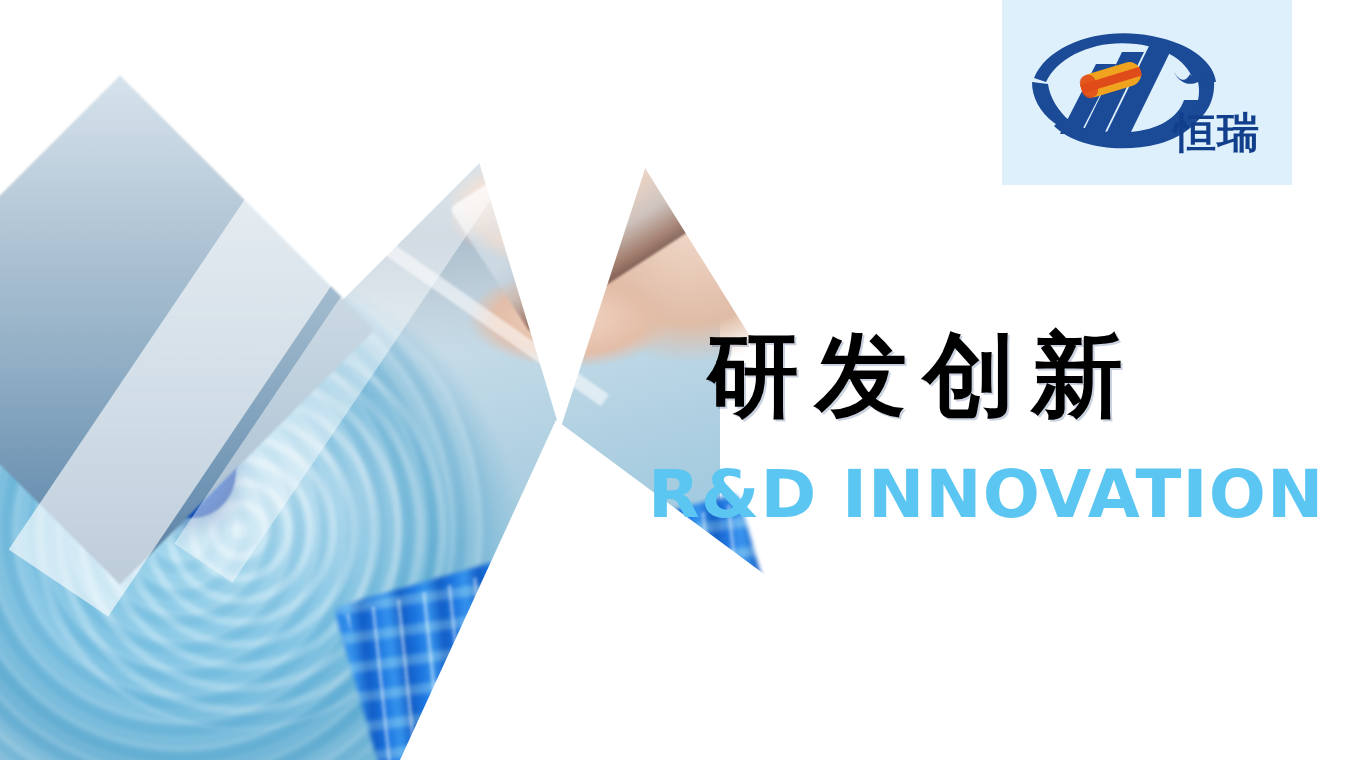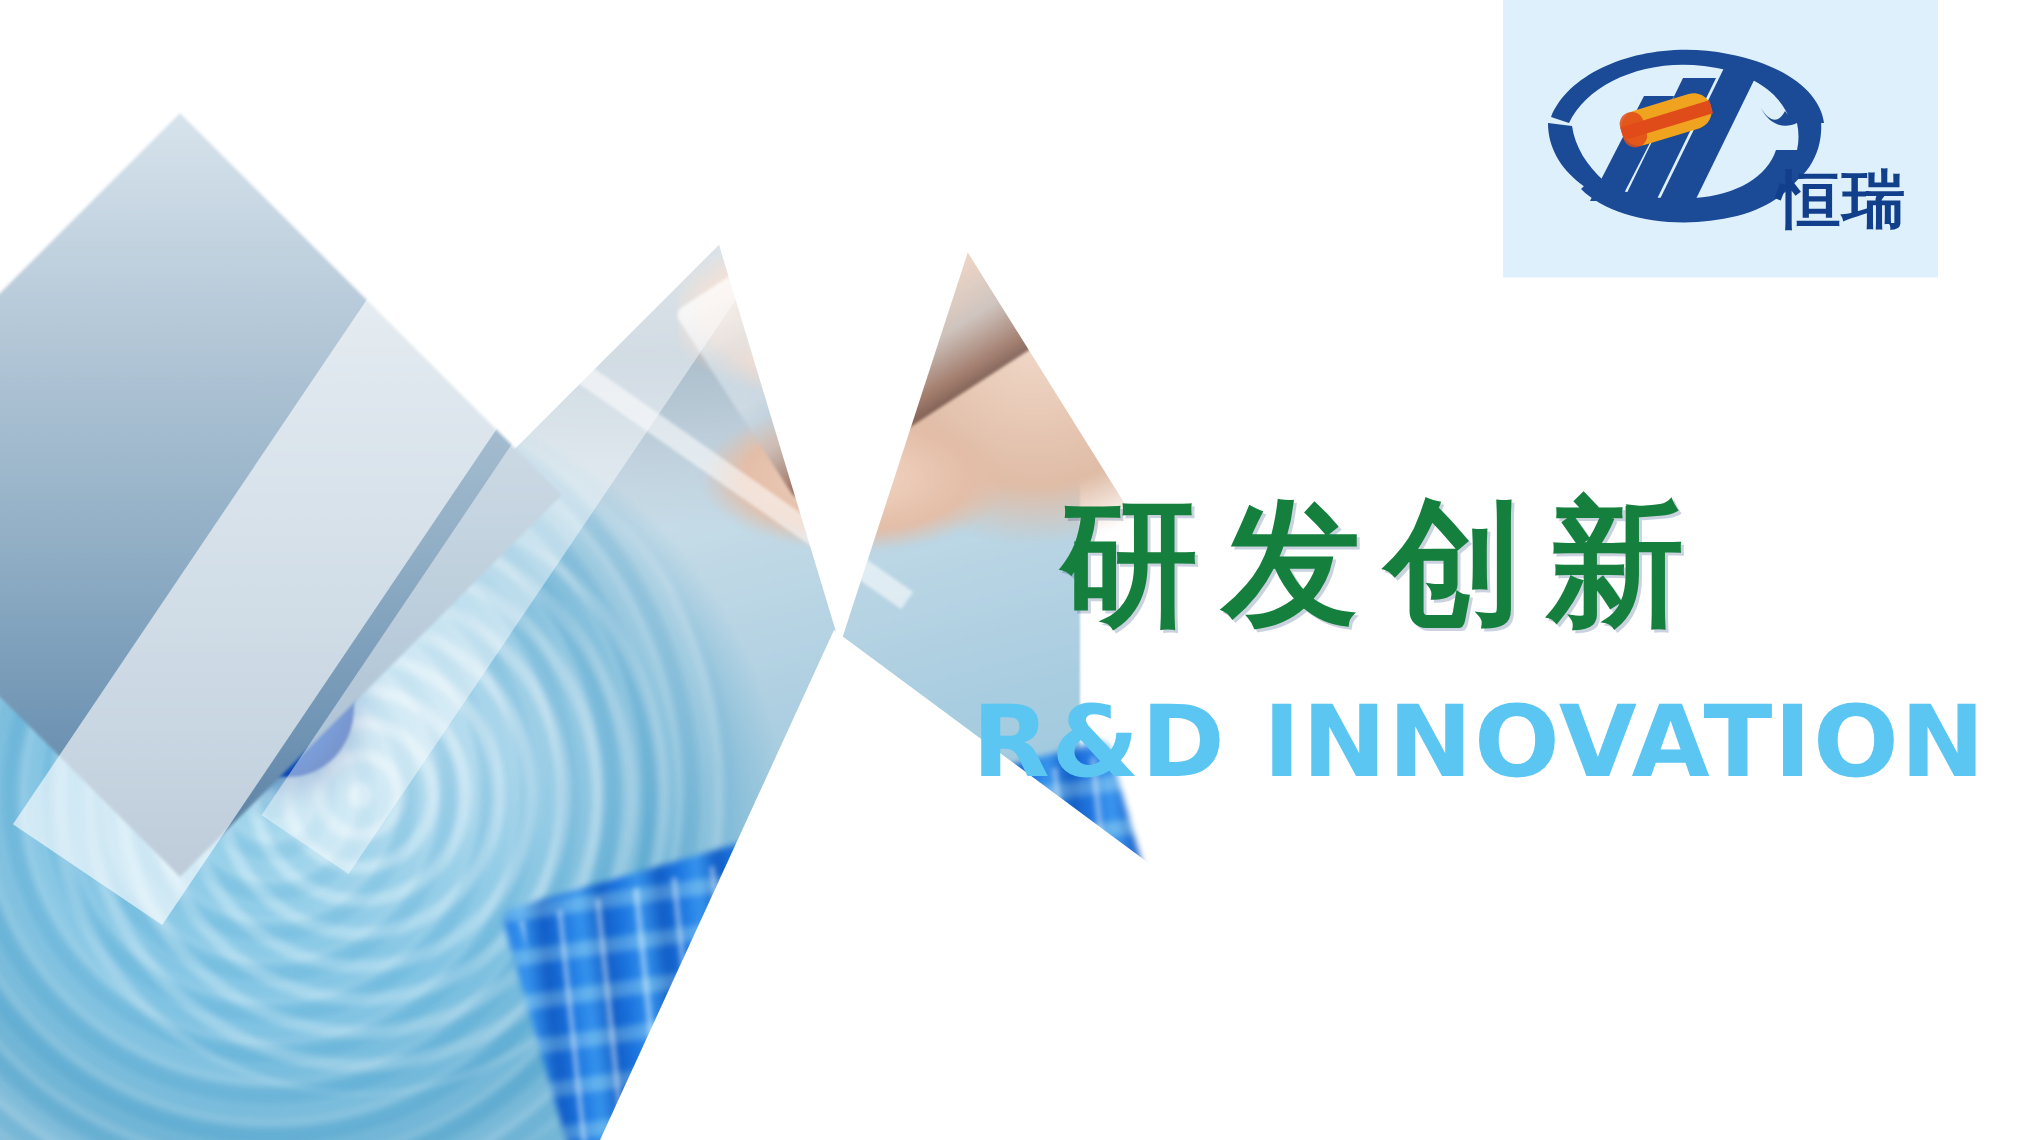--- a/index.html
+++ b/index.html
@@ -303,39 +303,39 @@
     align-items: center;
     justify-content: center;
   }
   .logo-mark {
     position: relative;
     width: 258px;
     height: 126px;
   }
   .logo-sub {
     position: absolute;
-    right: 5px;
+    right: 16px;
     bottom: 2px;
     font-family: "DejaVu Sans", "Liberation Sans", sans-serif;
     font-size: 42px;
     font-weight: 700;
     color: #123f8c;
     letter-spacing: 1px;
     line-height: 1;
   }
 
   
   .headline-cn {
     position: absolute;
     left: 707px;
     top: 327px;
     font-family: "DejaVu Sans", "Liberation Sans", sans-serif;
     font-size: 92px;
     font-weight: 700;
-    color: #15803d;
+    color: #000000;
     letter-spacing: 16px;
     line-height: 1.06;
     white-space: nowrap;
     text-shadow: 2px 2px 0 rgba(18,50,110,0.22);
   }
   .headline-en {
     position: absolute;
     left: 648px;
     top: 462px;
     font-family: "DejaVu Sans", "Liberation Sans", sans-serif;

